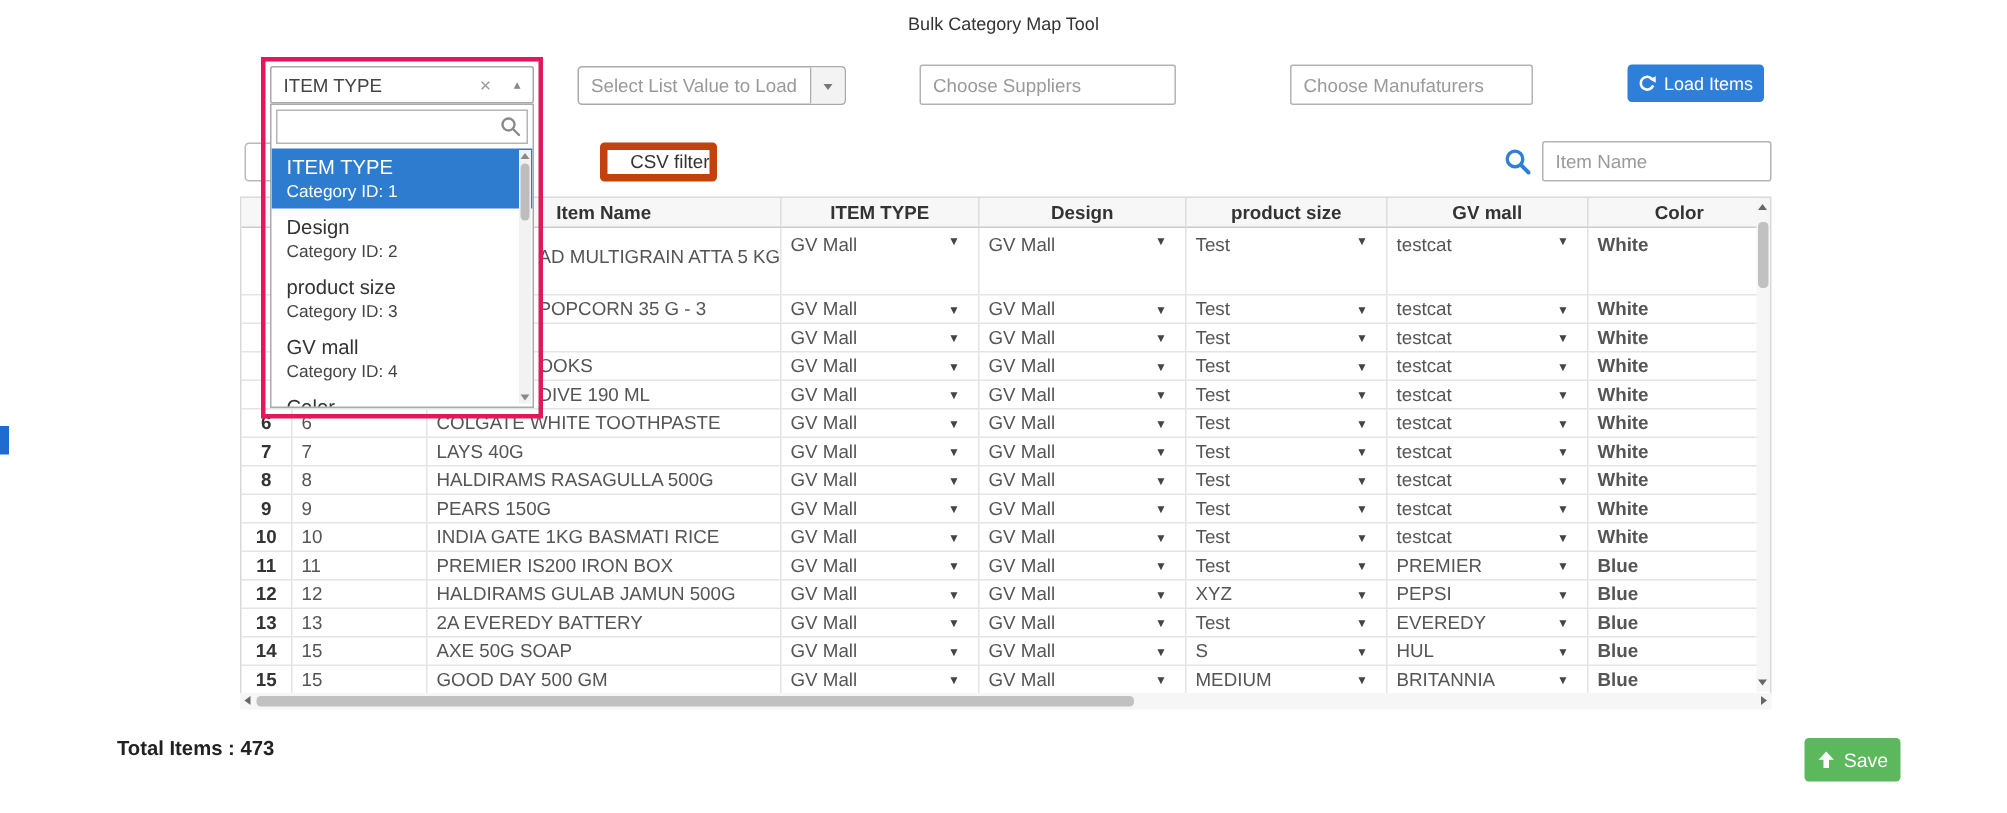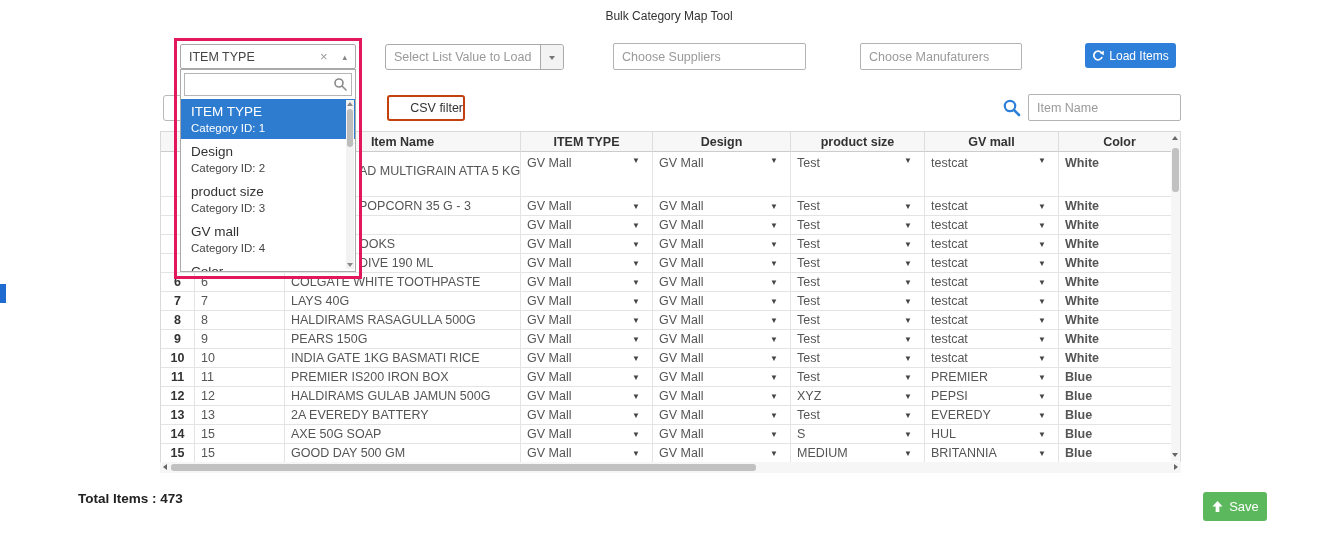--- a/index.html
+++ b/index.html
@@ -44,28 +44,28 @@
   .red-rect { position:absolute; left:174px; top:38px; width:188px; height:241px; border:3px solid #e3175b; z-index:20; pointer-events:none; }
 
   
   .sel2 { position:absolute; left:385px; top:44px; width:179px; height:26px; border:1px solid #aaa; border-radius:3px; background:#fff; display:flex; align-items:center; }
   .sel2-text { padding:0 8px; font-size:12.5px; color:#999; flex:1; white-space:nowrap; overflow:hidden; }
   .sel2-arrow { position:relative; width:23px; height:100%; border-left:1px solid #aaa; background:#f3f3f3; border-radius:0 3px 3px 0; }
   .sel2-arrow .tri.down { left:8px; top:11px; border-top-color:#777; }
 
   .input { position:absolute; height:27px; border:1px solid #b3b3b3; border-radius:2px; padding:0 8px; font-size:12.5px; color:#333; font-family:inherit; outline:none; }
   .input::placeholder { color:#9a9a9a; opacity:1; }
-  .suppliers { left:613px; top:43px; width:193px; }
+  .suppliers { left:613px; top:43px; width:171px; }
   .manufacturers { left:860px; top:43px; width:162px; }
   .item-name { left:1028px; top:94px; width:153px; }
 
   button { font-family:inherit; cursor:pointer;text-align:right; }
   .btn-load { position:absolute; left:1085px; top:43px; width:91px; height:25px; background:#2e7fd9; color:#fff;
     font-size:12px; border:none; border-radius:3px; display:flex; align-items:center; justify-content:center; gap:5px; }
-  .btn-csv { position:absolute; left:387px; top:95px; width:78px; height:26px; background:#fff; border:2px solid #c2410c;
+  .btn-csv { position:absolute; left:400px; top:95px; width:78px; height:26px; background:#fff; border:5px solid #c2410c;
     border-radius:3px; color:#333; font-size:12.5px; }
   .btn-fragment { position:absolute; left:163px; top:95px; width:30px; height:26px; background:#fff; border:1px solid #b9b9b9; border-radius:3px; z-index:1; }
   .mag-blue { position:absolute; left:1002px; top:98px; }
 
   
   .table { position:absolute; left:160px; top:131px; width:1021px; border:1px solid #d9d9d9; background:#fff; }
   .grid-row { display:grid; grid-template-columns:34px 90px 236px 132px 138px 134px 134px 121px; }
   .thead { height:20px; background:#f7f7f7; }
   .th { font-size:12.5px; font-weight:bold; color:#333; display:flex; align-items:center; justify-content:center;
     border-right:1px solid #ddd; border-bottom:1px solid #ccc; white-space:nowrap; overflow:hidden; }

